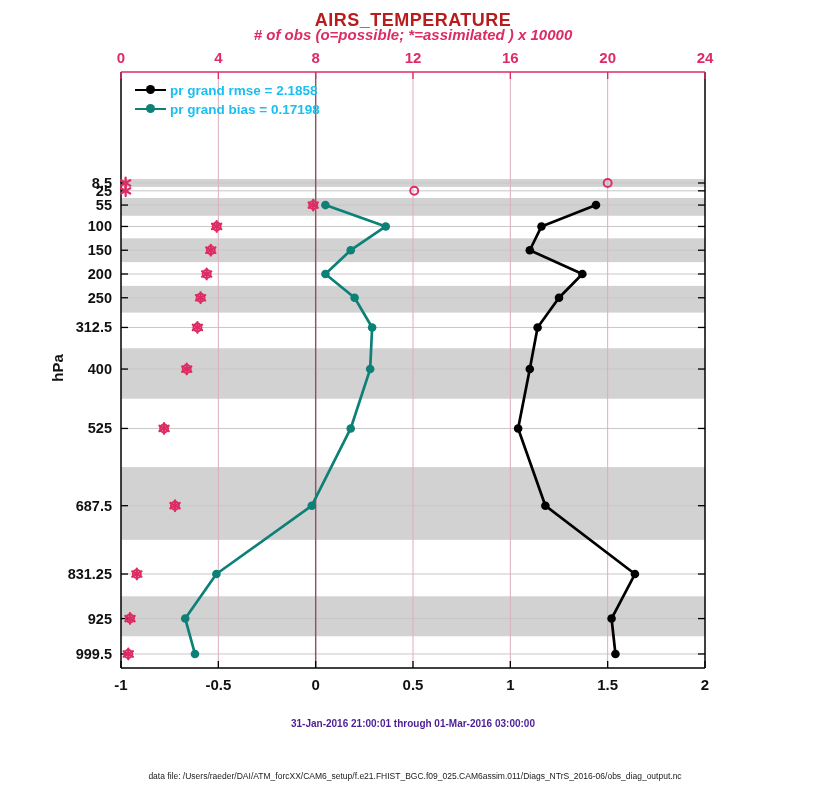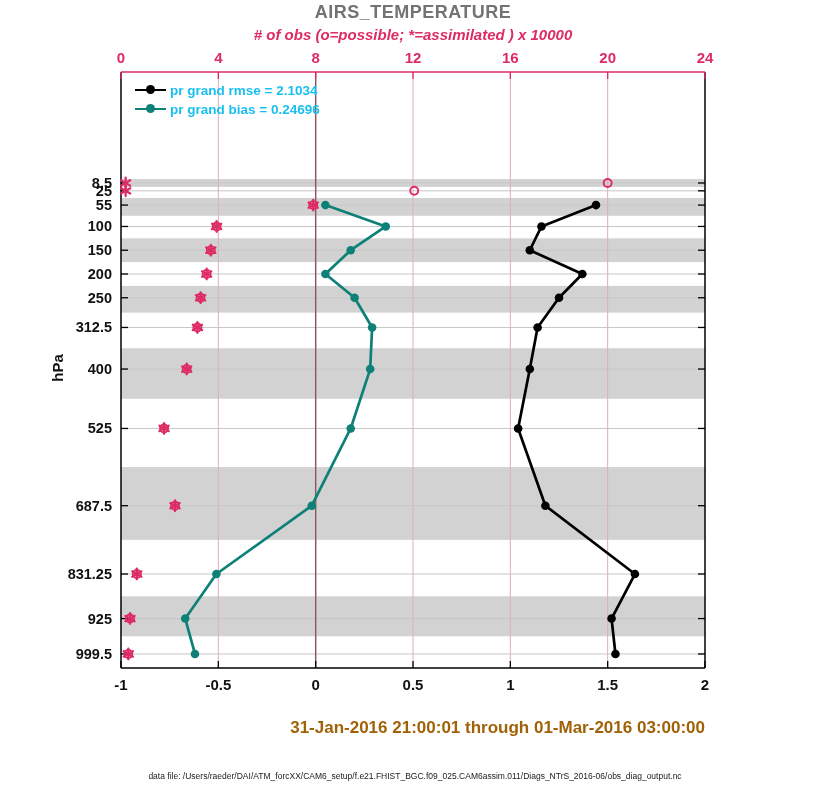--- a/index.html
+++ b/index.html
@@ -1,37 +1,37 @@
 <!DOCTYPE html>
 <html><head>
 <meta charset="utf-8">
 <style>
   html,body{margin:0;padding:0;background:#fff;}
   .fig{position:relative;width:830px;height:800px;background:#fff;overflow:hidden;
        font-family:"Liberation Sans",sans-serif;}
   #chart-svg{position:absolute;left:0;top:0;}
   #chart-svg text{font-family:"Liberation Sans",sans-serif;font-weight:bold;}
-  .title{position:absolute;left:121px;top:2px;width:584px;text-align:center;
-         font-size:18px;font-weight:bold;color:#737373;letter-spacing:.5px;}
+  .title{position:absolute;left:121px;top:10px;width:584px;text-align:center;
+         font-size:18px;font-weight:bold;color:#b91c1c;letter-spacing:.5px;}
   .toplab{position:absolute;left:121px;top:26px;width:584px;text-align:center;
           font-size:15px;font-weight:bold;}
   .legend{position:absolute;left:0;top:0;}
   .legend-label{position:absolute;font-size:13.5px;font-weight:bold;white-space:nowrap;line-height:16px;}
   .l1{left:170px;top:83px;}
   .l2{left:170px;top:102px;}
   .swatch{position:absolute;width:31px;height:0;border-top:2.6px solid #000;}
   .s1{left:135px;top:89px;}
   .s2{left:135px;top:108px;}
   .swatch .dot{position:absolute;left:11px;top:-5.9px;width:9px;height:9px;border-radius:50%;background:#000;}
   .ylab{position:absolute;left:57px;top:368px;transform:translate(-50%,-50%) rotate(-90deg);
         font-size:15px;font-weight:bold;color:#111;white-space:nowrap;}
   .xlab{position:absolute;left:121px;top:698px;width:584px;text-align:center;
         font-size:15px;font-weight:bold;color:#111;}
-  .daterange{position:absolute;left:121px;top:718px;width:584px;text-align:right;
-        font-size:17px;font-weight:bold;color:#a16207;}
+  .daterange{position:absolute;left:121px;top:718px;width:584px;text-align:center;
+        font-size:10px;font-weight:bold;color:#4c1d95;}
   .footer{position:absolute;left:0;top:771px;width:830px;text-align:center;
         font-size:8.5px;color:#1a1a1a;}
 </style>
 </head>
 <body>
 
 <div class="fig">
   <svg id="chart-svg" width="830" height="800">
       <g>
         <rect x="121" y="179.0566188197767" width="584" height="7.842105263157919" fill="#d2d2d2"></rect>
@@ -244,23 +244,23 @@
       </g>
     </svg>
 
   <div class="title">AIRS_TEMPERATURE</div>
   <div class="toplab" style="color: rgb(221, 43, 99); font-style: italic;"># of obs (o=possible; *=assimilated ) x 10000</div>
 
   <div class="legend">
     <div class="swatch s1" style="border-top-color: rgb(0, 0, 0);">
         <div class="dot" style="background: rgb(0, 0, 0);"></div>
       </div>
-    <span class="legend-label l1" style="color: rgb(25, 191, 240);">pr grand rmse = 2.1034</span>
+    <span class="legend-label l1" style="color: rgb(25, 191, 240);">pr grand rmse = 2.1858</span>
     <div class="swatch s2" style="border-top-color: rgb(13, 128, 119);">
         <div class="dot" style="background: rgb(13, 128, 119);"></div>
       </div>
-    <span class="legend-label l2" style="color: rgb(25, 191, 240);">pr grand bias = 0.24696</span>
+    <span class="legend-label l2" style="color: rgb(25, 191, 240);">pr grand bias = 0.17198</span>
   </div>
 
   <div class="ylab">hPa</div>
   <div class="daterange">31-Jan-2016 21:00:01 through 01-Mar-2016 03:00:00</div>
   <div class="footer">data file: /Users/raeder/DAI/ATM_forcXX/CAM6_setup/f.e21.FHIST_BGC.f09_025.CAM6assim.011/Diags_NTrS_2016-06/obs_diag_output.nc</div>
 </div>
 
 </body></html>

